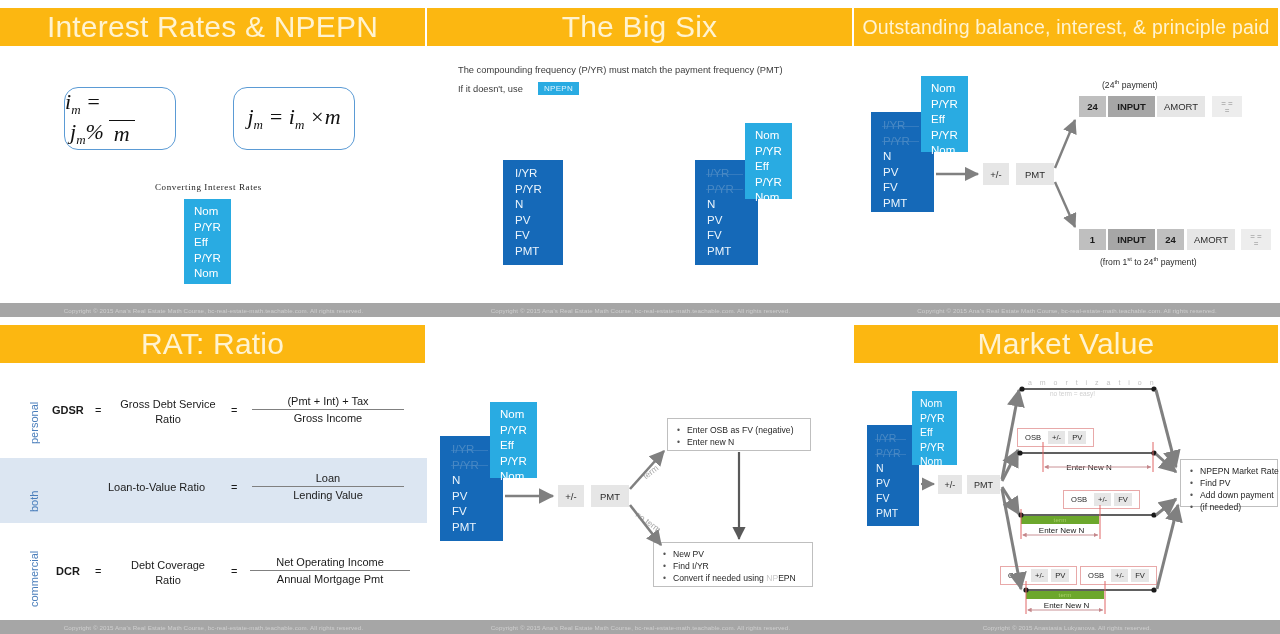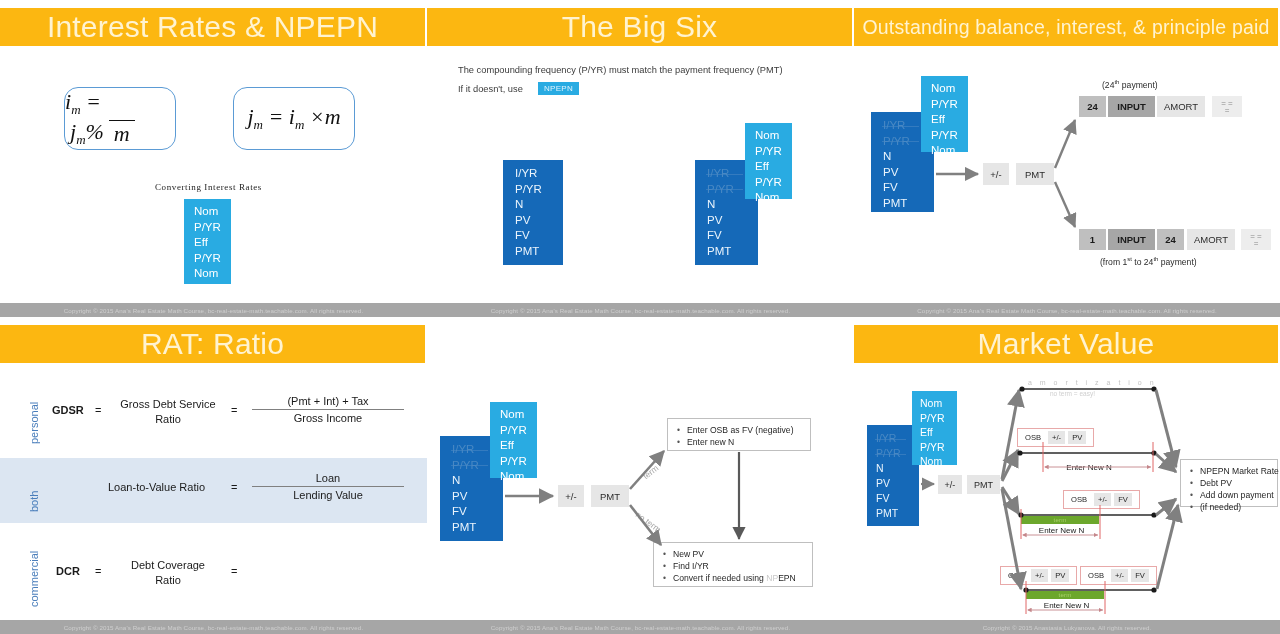--- a/index.html
+++ b/index.html
@@ -329,20 +329,24 @@
     </div>
 
     <div class="sidelab" style="left:28px;top:290px;">commercial</div>
     <div class="rt b" style="left:56px;top:248px;">DCR</div>
     <div class="rt" style="left:95px;top:248px;">=</div>
     <div class="stack" style="left:106px;top:241px;width:124px;">
       <div>Debt Coverage</div>
       <div>Ratio</div>
     </div>
     <div class="rt" style="left:231px;top:248px;">=</div>
+    <div class="rfrac" style="left:250px;top:239px;width:160px;">
+      <div class="num">Net Operating Income</div>
+      <div class="den">Annual Mortgage Pmt</div>
+    </div>
 
     <div class="footer">
       <span>Copyright © 2015 Ana's Real Estate Math Course, bc-real-estate-math.teachable.com. All rights reserved.</span>
     </div>
   </div>
 
   <div class="slide">
 
     <div class="bigsix" style="left:13px;top:119px;width:63px;height:105px;">
       <div class="faded">I/YR</div>
@@ -454,21 +458,21 @@
       <span class="cell plain">OSB</span>
       <span class="cell">+/-</span>
       <span class="cell">FV</span>
     </div>
     <div class="termbar" style="left:172px;top:274px;width:78px;height:8px;">term</div>
     <div class="enterN" style="left:165px;top:284px;width:95px;">Enter New N</div>
 
     <div class="bulletbox" style="left:326px;top:142px;width:98px;height:48px;">
       <ul>
         <li>NPEPN Market Rate</li>
-        <li>Debt PV</li>
+        <li>Find PV</li>
         <li>Add down payment</li>
         <li style="list-style:none;">(if needed)</li>
       </ul>
     </div>
 
     <svg class="ov" width="426" height="317">
       <defs>
         <marker id="ah6" markerWidth="7" markerHeight="7" refX="5.5" refY="3" orient="auto">
           <path d="M0,0 L6,3 L0,6 z" fill="#808080"></path>
         </marker>

